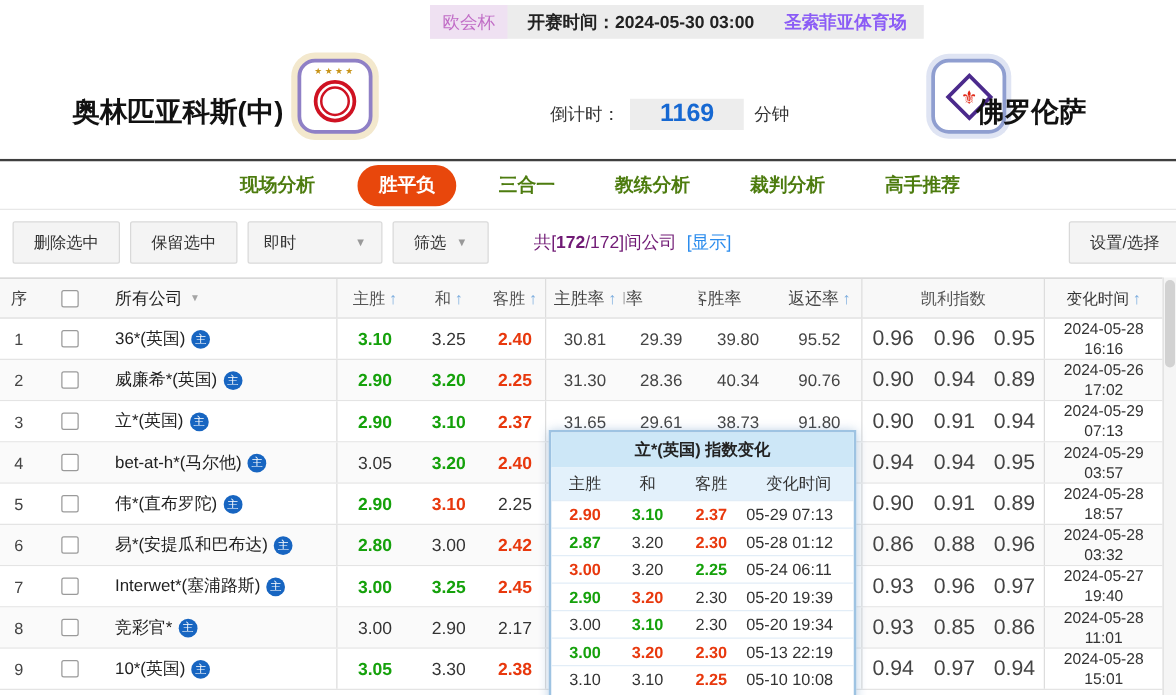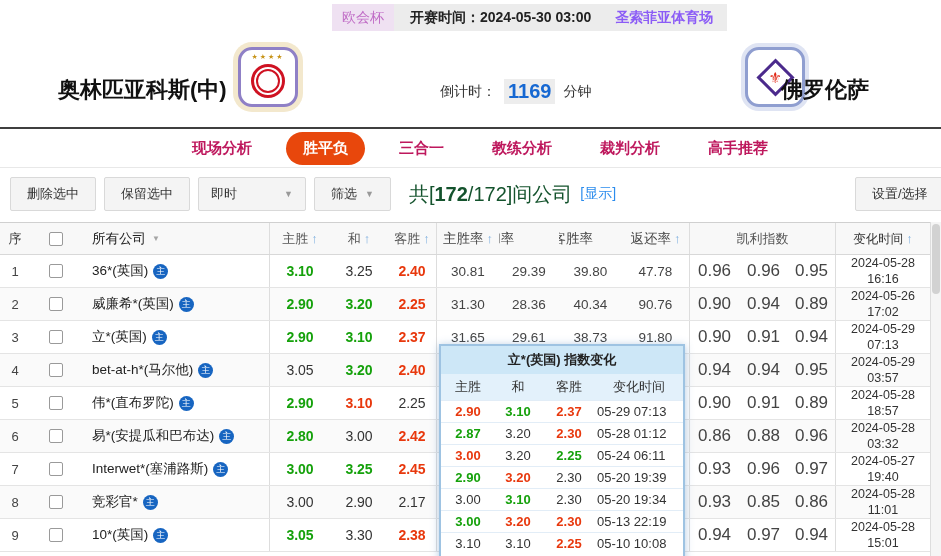--- a/index.html
+++ b/index.html
@@ -3,21 +3,21 @@
 <meta charset="utf-8">
 <style>
   * { margin:0; padding:0; box-sizing:border-box; }
   html,body { width:941px; height:556px; }
   body {
     font-family:"Liberation Sans","DejaVu Sans",sans-serif;
     background:#fff; color:#333; overflow:hidden; position:relative;
   }
   
   .top-bar { height:35px; background:#fff; position:relative; }
-  .top-strip { position:absolute; left:332px; top:4px; height:27px; background:#ececec;
+  .top-strip { position:absolute; left:344px; top:4px; height:27px; background:#ececec;
     display:flex; align-items:center; font-size:14px; padding-right:14px; }
   .league-badge { background:#efe1f2; color:#c06cc6; height:27px; display:flex; align-items:center;
     padding:0 10px; font-size:14px; }
   .kickoff { font-weight:bold; color:#222; padding:0 14px 0 16px; }
   .venue { font-weight:bold; color:#8b5cf6; padding-left:10px; }
   
   .teams { height:92px; position:relative; background:#fff; }
   .team-name { position:absolute; font-size:22px; font-weight:bold; color:#111; top:40px; }
   .home-name { left:58px; }
   .away-name { left:781px; }
@@ -28,35 +28,35 @@
     border:3px solid #cf1222; border-radius:50%; }
   .crest::after { content:''; position:absolute; inset:2px; border:2px solid #cf1222; border-radius:50%; }
   .crest-stars { position:absolute; top:3px; left:0; width:100%; text-align:center;
     color:#c79317; font-size:7px; letter-spacing:2px; }
   .diamond { position:absolute; left:14px; top:14px; width:27px; height:27px;
     border:3px solid #4b2a8c; transform:rotate(45deg); background:#fff;
     display:flex; align-items:center; justify-content:center; }
   .fleur { transform:rotate(-45deg); color:#e02412; font-size:15px; }
   .countdown { position:absolute; left:440px; top:44px; display:flex; align-items:center; font-size:14px; color:#333; }
   .countdown-value { background:#ededed; color:#1668d2; font-size:20px; font-weight:bold;
-    padding:1px 4px; margin:0 8px; }
+    padding:1px 24px; margin:0 8px; }
   
   .nav { height:41px; border-top:2px solid #3f3f3f; border-bottom:1px solid #e8e8e8;
     display:flex; align-items:center; padding-left:178px; background:#fff; }
-  .tab { font-size:15px; font-weight:bold; color:#be185d; padding:6px 14px; margin-right:20px;
+  .tab { font-size:15px; font-weight:bold; color:#4d7c0f; padding:6px 14px; margin-right:20px;
     cursor:pointer; white-space:nowrap; }
   .tab.active { background:#e8470c; color:#fff; border-radius:17px; padding:7px 17px; }
   
   .toolbar { height:52px; display:flex; align-items:center; padding-left:10px; background:#fff; position:relative; }
   .btn { background:#f4f4f4; border:1px solid #d9d9d9; border-radius:2px; font-size:13px;
     color:#333; padding:7px 16px; margin-right:8px; white-space:nowrap; }
   .select { display:flex; align-items:center; justify-content:space-between; }
   .select-instant { width:108px; padding:7px 12px; }
   .caret { color:#999; font-size:9px; margin-left:8px; }
-  .company-count { font-size:20px; color:#14532d; margin-left:10px; white-space:nowrap; }
+  .company-count { font-size:14px; color:#701a75; margin-left:28px; white-space:nowrap; }
   .company-count b { font-weight:bold; }
   .show-link { color:#2b8ced; font-size:14px; margin-left:8px; cursor:pointer; }
   .settings-btn { position:absolute; left:855px; top:9px; }
   
   .grid { position:absolute; left:0; top:222px; width:930px; }
   .trow, .thead { display:flex; height:33px; align-items:stretch; border-bottom:1px solid #e4e4e4; }
   .thead { background:#f8f8f8; border-top:1px solid #d0d0d0; border-bottom:1px solid #d8d8d8;
     color:#555; font-size:13px; }
   .trow { background:#fff; font-size:14px; }
   .trow.alt { background:#fafafa; }
@@ -203,21 +203,21 @@
         <div class="cell col-company gb">
           <span>36*(英国)</span>
           <span class="badge">主</span>
         </div>
         <div class="cell col-win c-green">3.10</div>
         <div class="cell col-draw c-black">3.25</div>
         <div class="cell col-lose gb c-red">2.40</div>
         <div class="cell col-wr">30.81</div>
         <div class="cell col-dr">29.39</div>
         <div class="cell col-lr">39.80</div>
-        <div class="cell col-rr gb">47.78</div>
+        <div class="cell col-rr gb">95.52</div>
         <div class="cell col-k">0.96</div>
         <div class="cell col-k">0.96</div>
         <div class="cell col-k3 gb">0.95</div>
         <div class="cell col-date">
           <span>2024-05-28</span>
           <span>16:16</span>
         </div>
       </div>
       <div class="trow alt">
         <div class="cell col-seq">2</div>

